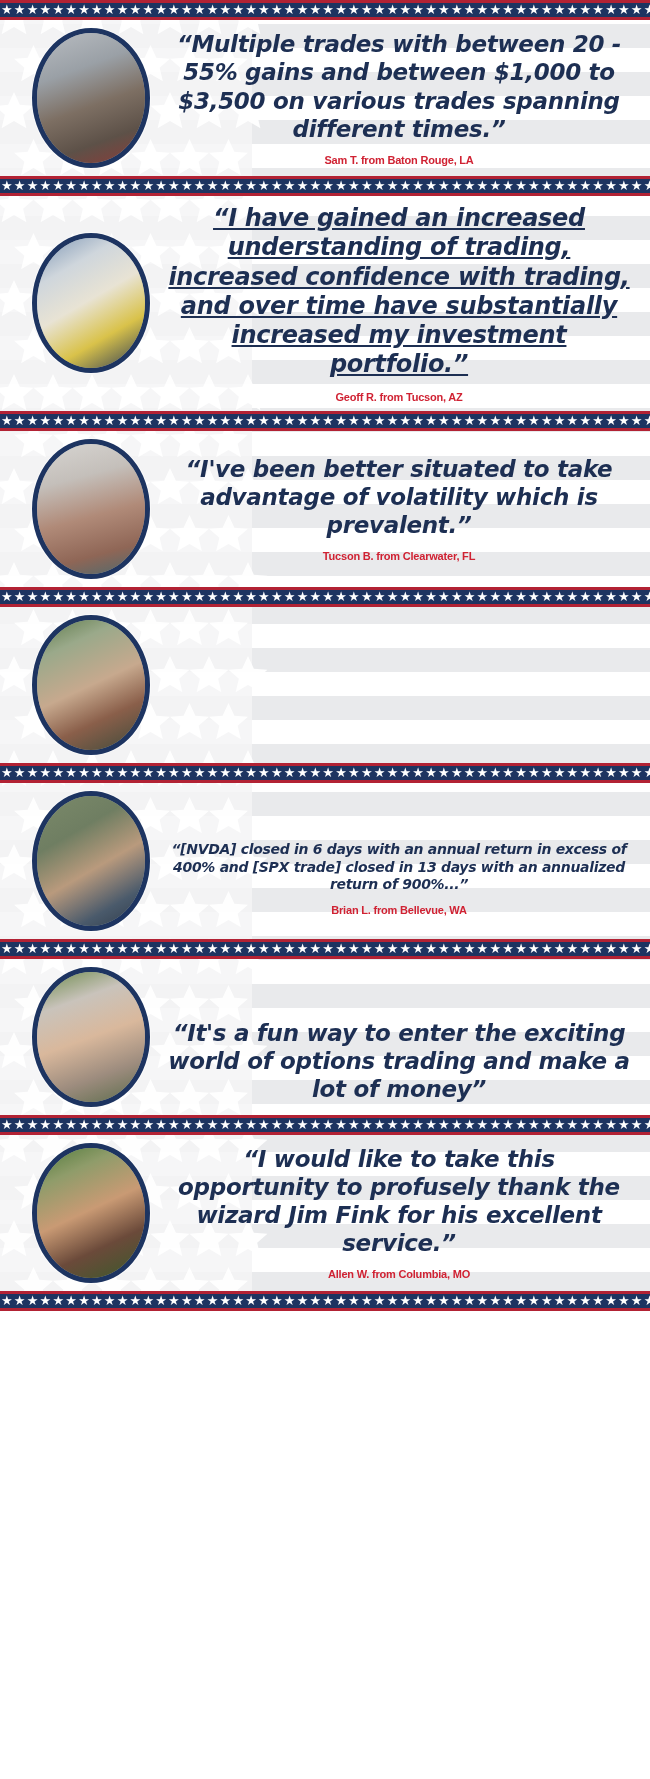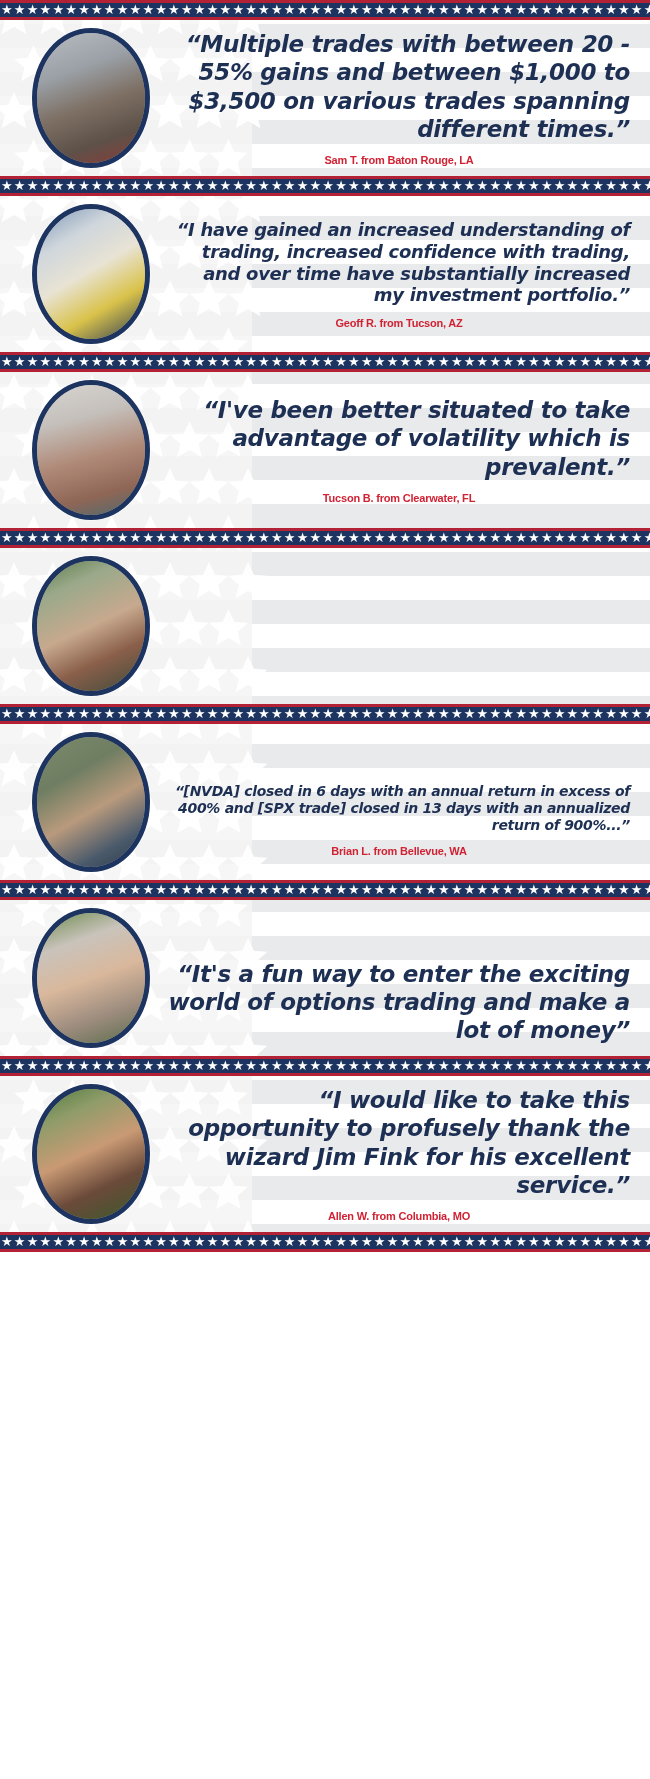--- a/index.html
+++ b/index.html
@@ -88,35 +88,35 @@
     padding: 0 6px 0 10px;
   }
   .quote-text {
     font-family: "DejaVu Sans", sans-serif;
     font-style: italic;
     font-weight: bold;
     font-size: 22px;
     line-height: 1.22;
     color: #1d2f53;
     letter-spacing: -0.3px;
-    text-align: right;
+    text-align: center;
   }
   .attribution {
     font-family: "Liberation Sans", sans-serif;
     font-weight: bold;
     font-size: 11px;
     color: #d02233;
     margin-top: 11px;
     letter-spacing: -0.2px;
     text-align: center;
   }
 
   
   .panel.p1 .quote-text { font-size: 23px; }
-  .panel.p2 .quote-text { font-size: 18px; }
+  .panel.p2 .quote-text { font-size: 24px; text-decoration: underline; }
   .panel.p3 .quote-text { font-size: 23px; }
   .panel.p4 .quote-text { font-size: 20px; }
   .panel.p5 .quote-text { font-size: 14px; margin-top: 36px; }
   .panel.p6 .quote-text { font-size: 23px; margin-top: 48px; }
   .panel.p7 .quote-text { font-size: 23px; }
 
   
   .divider {
     position: relative;
     z-index: 5;

